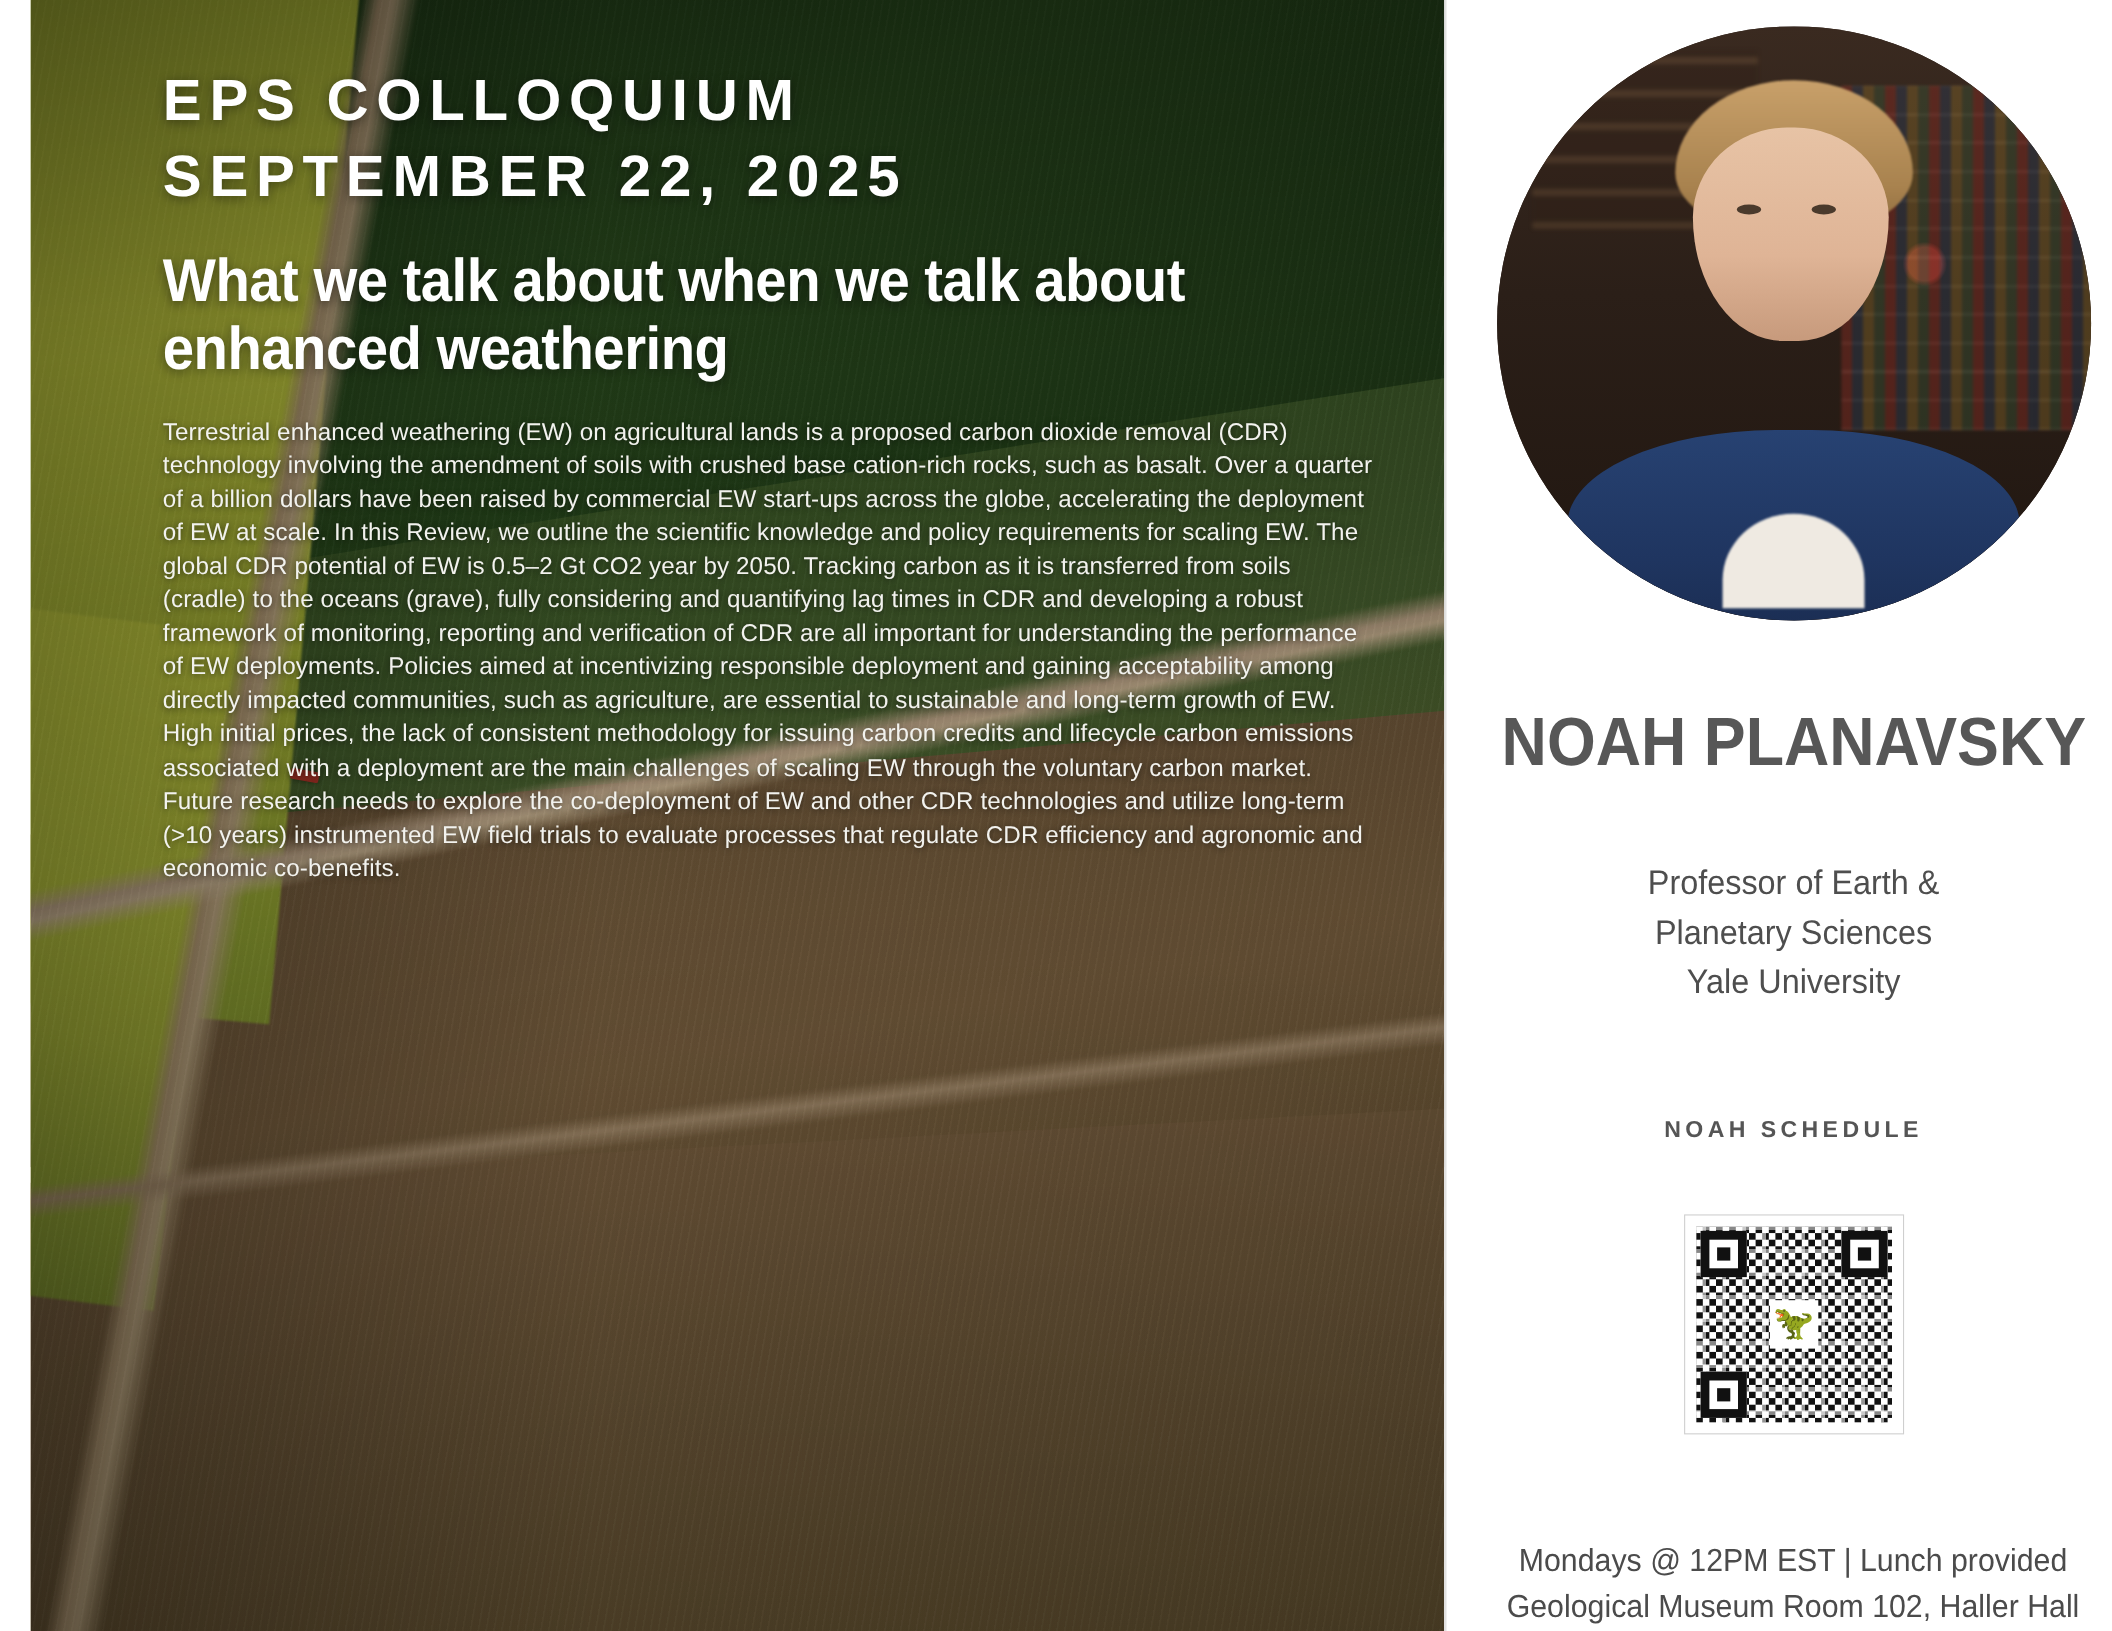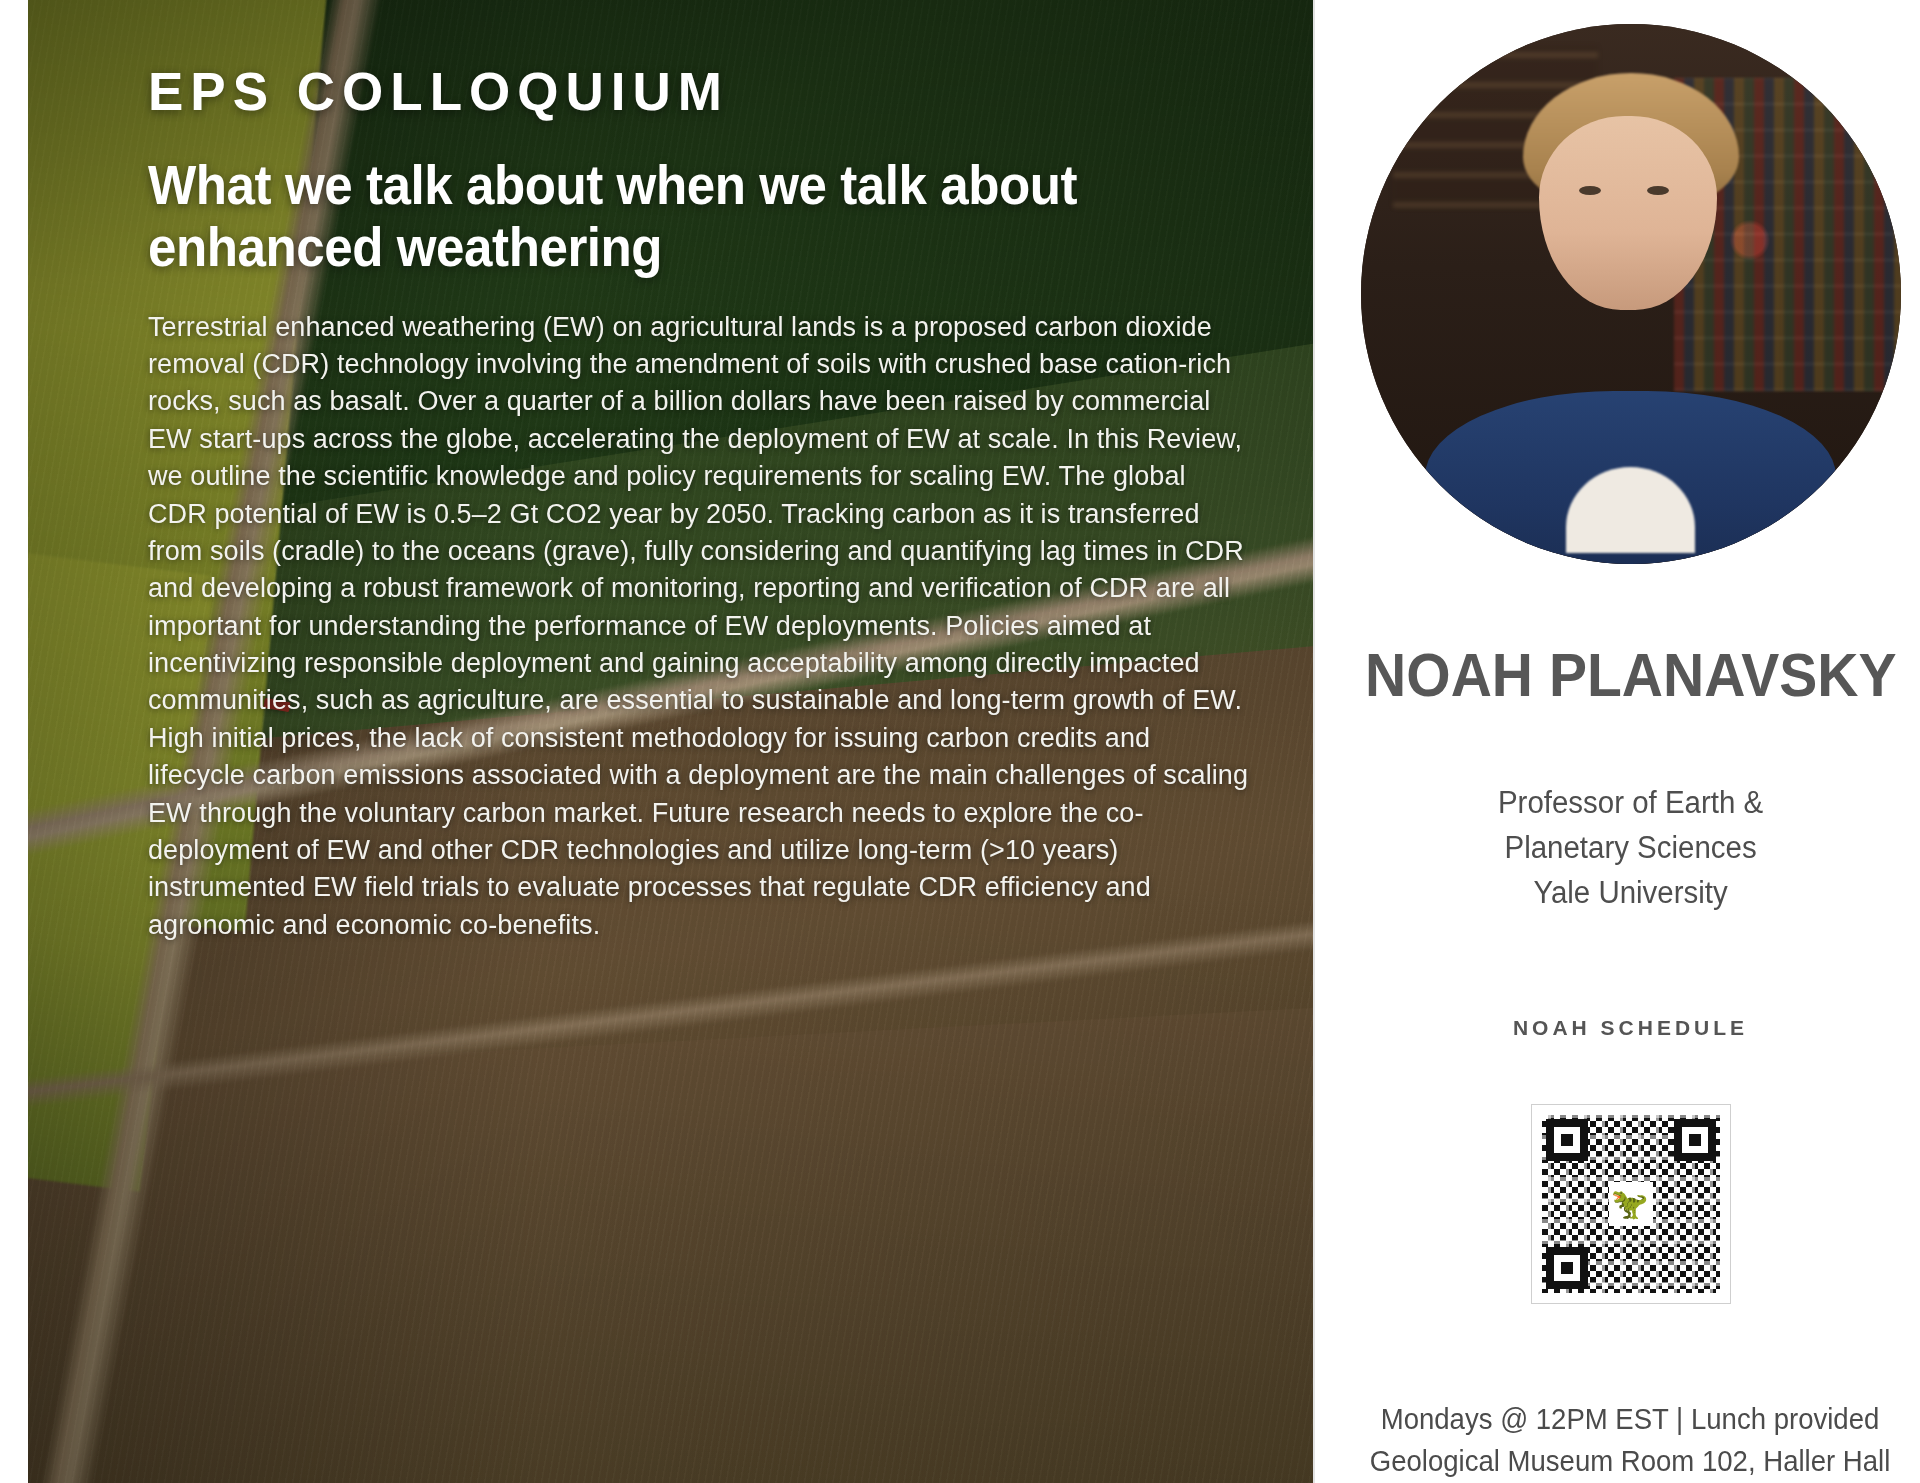--- a/index.html
+++ b/index.html
@@ -160,21 +160,21 @@
     letter-spacing: -0.5px;
     text-shadow: 0 2px 10px rgba(0,0,0,.45);
     font-stretch: condensed;
     transform: scaleX(.93);
     transform-origin: left center;
   }
 
   .abstract {
     margin-top: 30px;
     color: #f2f2ee;
-    font-size: 27px;
+    font-size: 22px;
     line-height: 1.385;
     letter-spacing: .1px;
     text-shadow: 0 1px 6px rgba(0,0,0,.55);
     max-width: 1110px;
     text-align: left;
   }
 
   
   .right-panel {
     position: relative;
@@ -374,20 +374,21 @@
       <div class="road-main"></div>
       <div class="road-diag"></div>
       <div class="road-diag2"></div>
       <div class="rowlines"></div>
       <div class="tractor"></div>
       <div class="vignette"></div>
     </div>
 
     <div class="left-content">
       <div class="eps-line1">EPS COLLOQUIUM</div>
+      <div class="eps-line2">SEPTEMBER 22, 2025</div>
       <div class="talk-title">What we talk about when we talk about enhanced weathering</div>
       <div class="abstract">Terrestrial enhanced weathering (EW) on agricultural lands is a proposed carbon dioxide removal (CDR) technology involving the amendment of soils with crushed base cation-rich rocks, such as basalt. Over a quarter of a billion dollars have been raised by commercial EW start-ups across the globe, accelerating the deployment of EW at scale. In this Review, we outline the scientific knowledge and policy requirements for scaling EW. The global CDR potential of EW is 0.5–2 Gt CO2 year by 2050. Tracking carbon as it is transferred from soils (cradle) to the oceans (grave), fully considering and quantifying lag times in CDR and developing a robust framework of monitoring, reporting and verification of CDR are all important for understanding the performance of EW deployments. Policies aimed at incentivizing responsible deployment and gaining acceptability among directly impacted communities, such as agriculture, are essential to sustainable and long-term growth of EW. High initial prices, the lack of consistent methodology for issuing carbon credits and lifecycle carbon emissions associated with a deployment are the main challenges of scaling EW through the voluntary carbon market. Future research needs to explore the co-deployment of EW and other CDR technologies and utilize long-term (&gt;10 years) instrumented EW field trials to evaluate processes that regulate CDR efficiency and agronomic and economic co-benefits.</div>
     </div>
   </div>
 
   <div class="divider"></div>
 
   <div class="right-panel">
 
     <div class="headshot">

